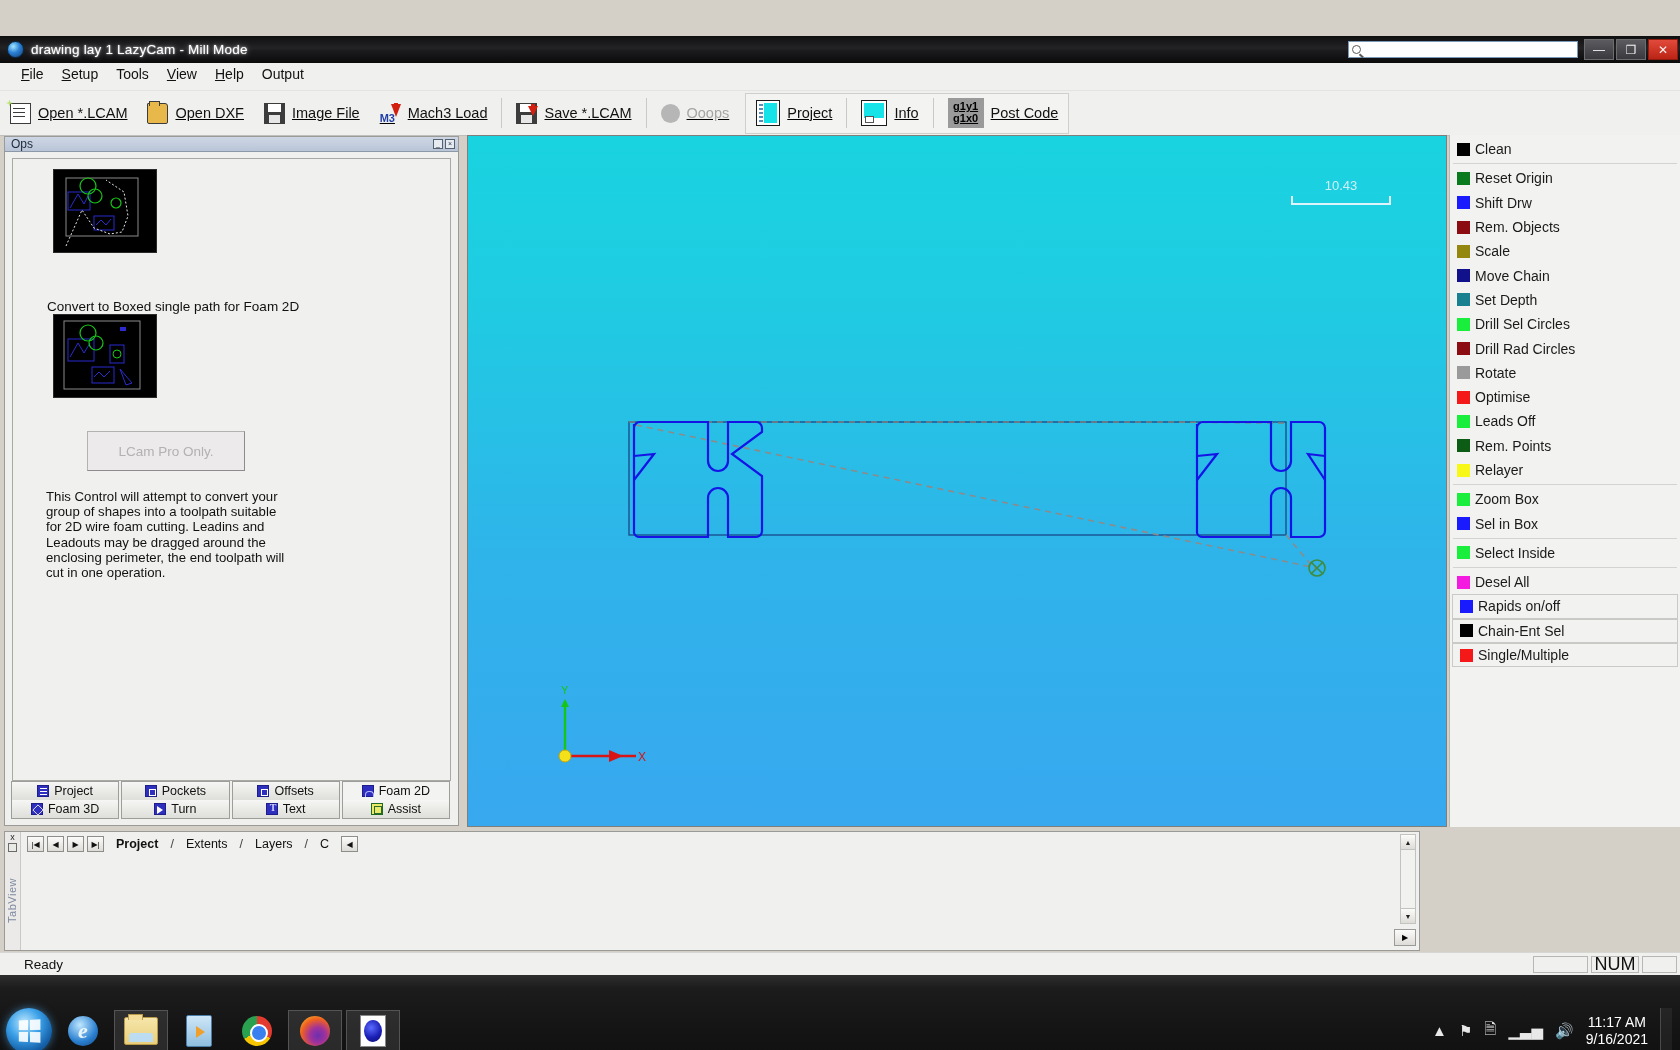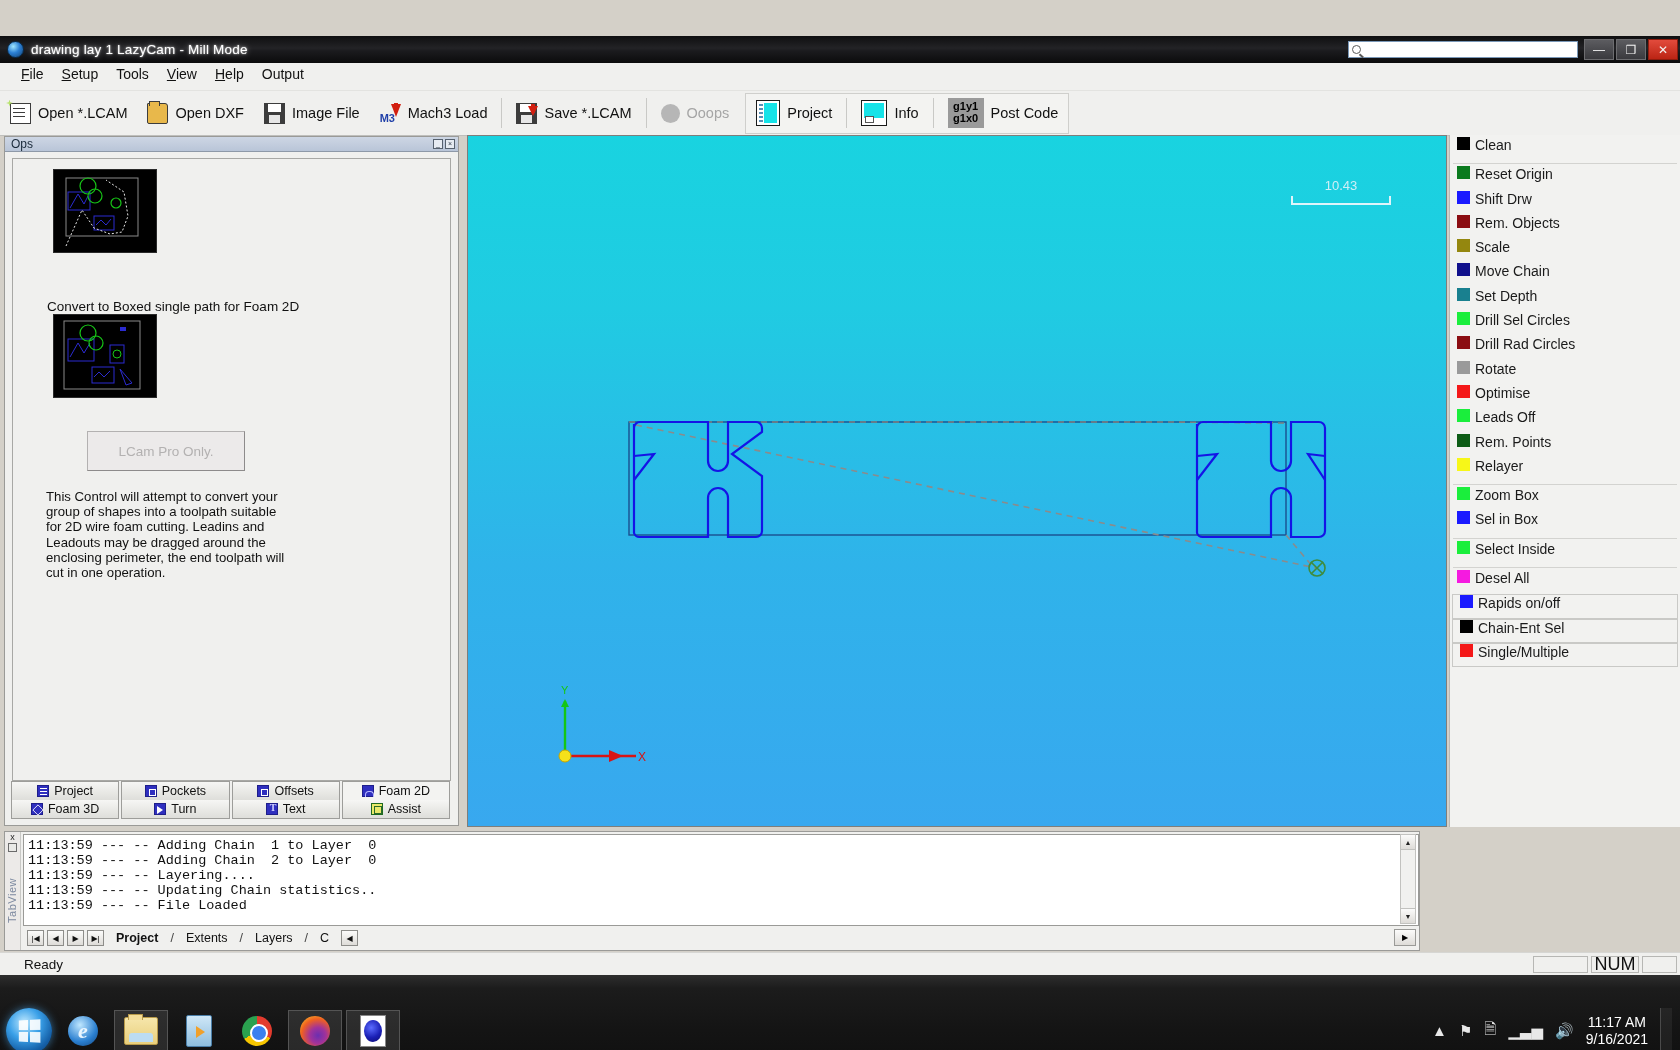--- a/index.html
+++ b/index.html
@@ -59,20 +59,21 @@
     border-bottom: 1px solid #e3e3e0;
   }
   #menubar .mi { padding: 3px 9px; font-size: 14px; color:#111; }
   #menubar .mi u { text-decoration: underline; }
 
   
   #toolbar {
     position:absolute; left:0; top:55px; width:1680px; height:45px;
     background:#f0f0ee; display:flex; align-items:center;
     border-bottom: 1px solid #bfbfbc;
+    text-decoration: underline;
   }
   .tbtn { display:flex; align-items:center; gap:7px; padding: 4px 10px; height:36px; font-size:14.5px; color:#111; }
   .tbtn.disabled { color:#a5a5a5; }
   .tsep { width:1px; height:30px; background:#c9c9c6; margin: 0 4px; }
   .tgroup {
     display:flex; align-items:center; height:41px; margin-left:6px;
     border:1px solid #cfcfcc; background:#f3f3f1;
   }
   .ico { width:21px; height:21px; position:relative; flex:none; }
 
@@ -156,21 +157,21 @@
     border:1px solid #7e7e7b; overflow:hidden;
   }
   #scalebar { position:absolute; right:55px; top:42px; width:100px; text-align:center; color:#cfeff6; font-size:13px; }
   #scalebar .bar { margin-top:3px; height:9px; border:2px solid #dff4fa; border-top:none; }
 
   
   #cmds {
     position:absolute; left:1449px; top:99px; width:231px; height:692px;
     background:#f2f2f0; border-left:1px solid #b9b9b6; padding-top:2px;
   }
-  .cmd { height:24.3px; display:flex; padding-left:7px; font-size:14px; color:#1a1a1a; }
+  .cmd { height:24.3px; display:flex; align-items:center; padding-left:7px; font-size:14px; color:#1a1a1a; }
   .cmd .sw { width:13px; height:13px; margin-right:5px; flex:none; }
   .cmdsep { height:1px; background:#d3d3d0; margin:2px 3px; }
   .cmd.boxed { border:1px solid #c9c9c6; margin:0 2px; }
 
   
   #logwrap {
     position:absolute; left:4px; top:795px; right:4px; height:120px;
     background:#f0f0ee; border:1px solid #9a9a97; display:flex;
   }
   #logside { width:16px; background:#eceae8; border-right:1px solid #c8c8c5; position:relative; }
@@ -592,25 +593,20 @@
     </div>
   </div>
 
   <div id="logwrap">
     <div id="logside">
       <div class="x">x</div>
       <div class="mini"></div>
       <div class="tabv">TabView</div>
     </div>
     <div id="logmain">
-      <div id="logtext">11:13:59 --- -- Adding Chain  1 to Layer  0
-11:13:59 --- -- Adding Chain  2 to Layer  0
-11:13:59 --- -- Layering....
-11:13:59 --- -- Updating Chain statistics..
-11:13:59 --- -- File Loaded</div>
       <div id="logtabs">
         <div class="navb">|◀</div>
         <div class="navb">◀</div>
         <div class="navb">▶</div>
         <div class="navb">▶|</div>
         <div class="ltab active">Project</div>
         <div class="ltabsl">/</div>
         <div class="ltab">Extents</div>
         <div class="ltabsl">/</div>
         <div class="ltab">Layers</div>

